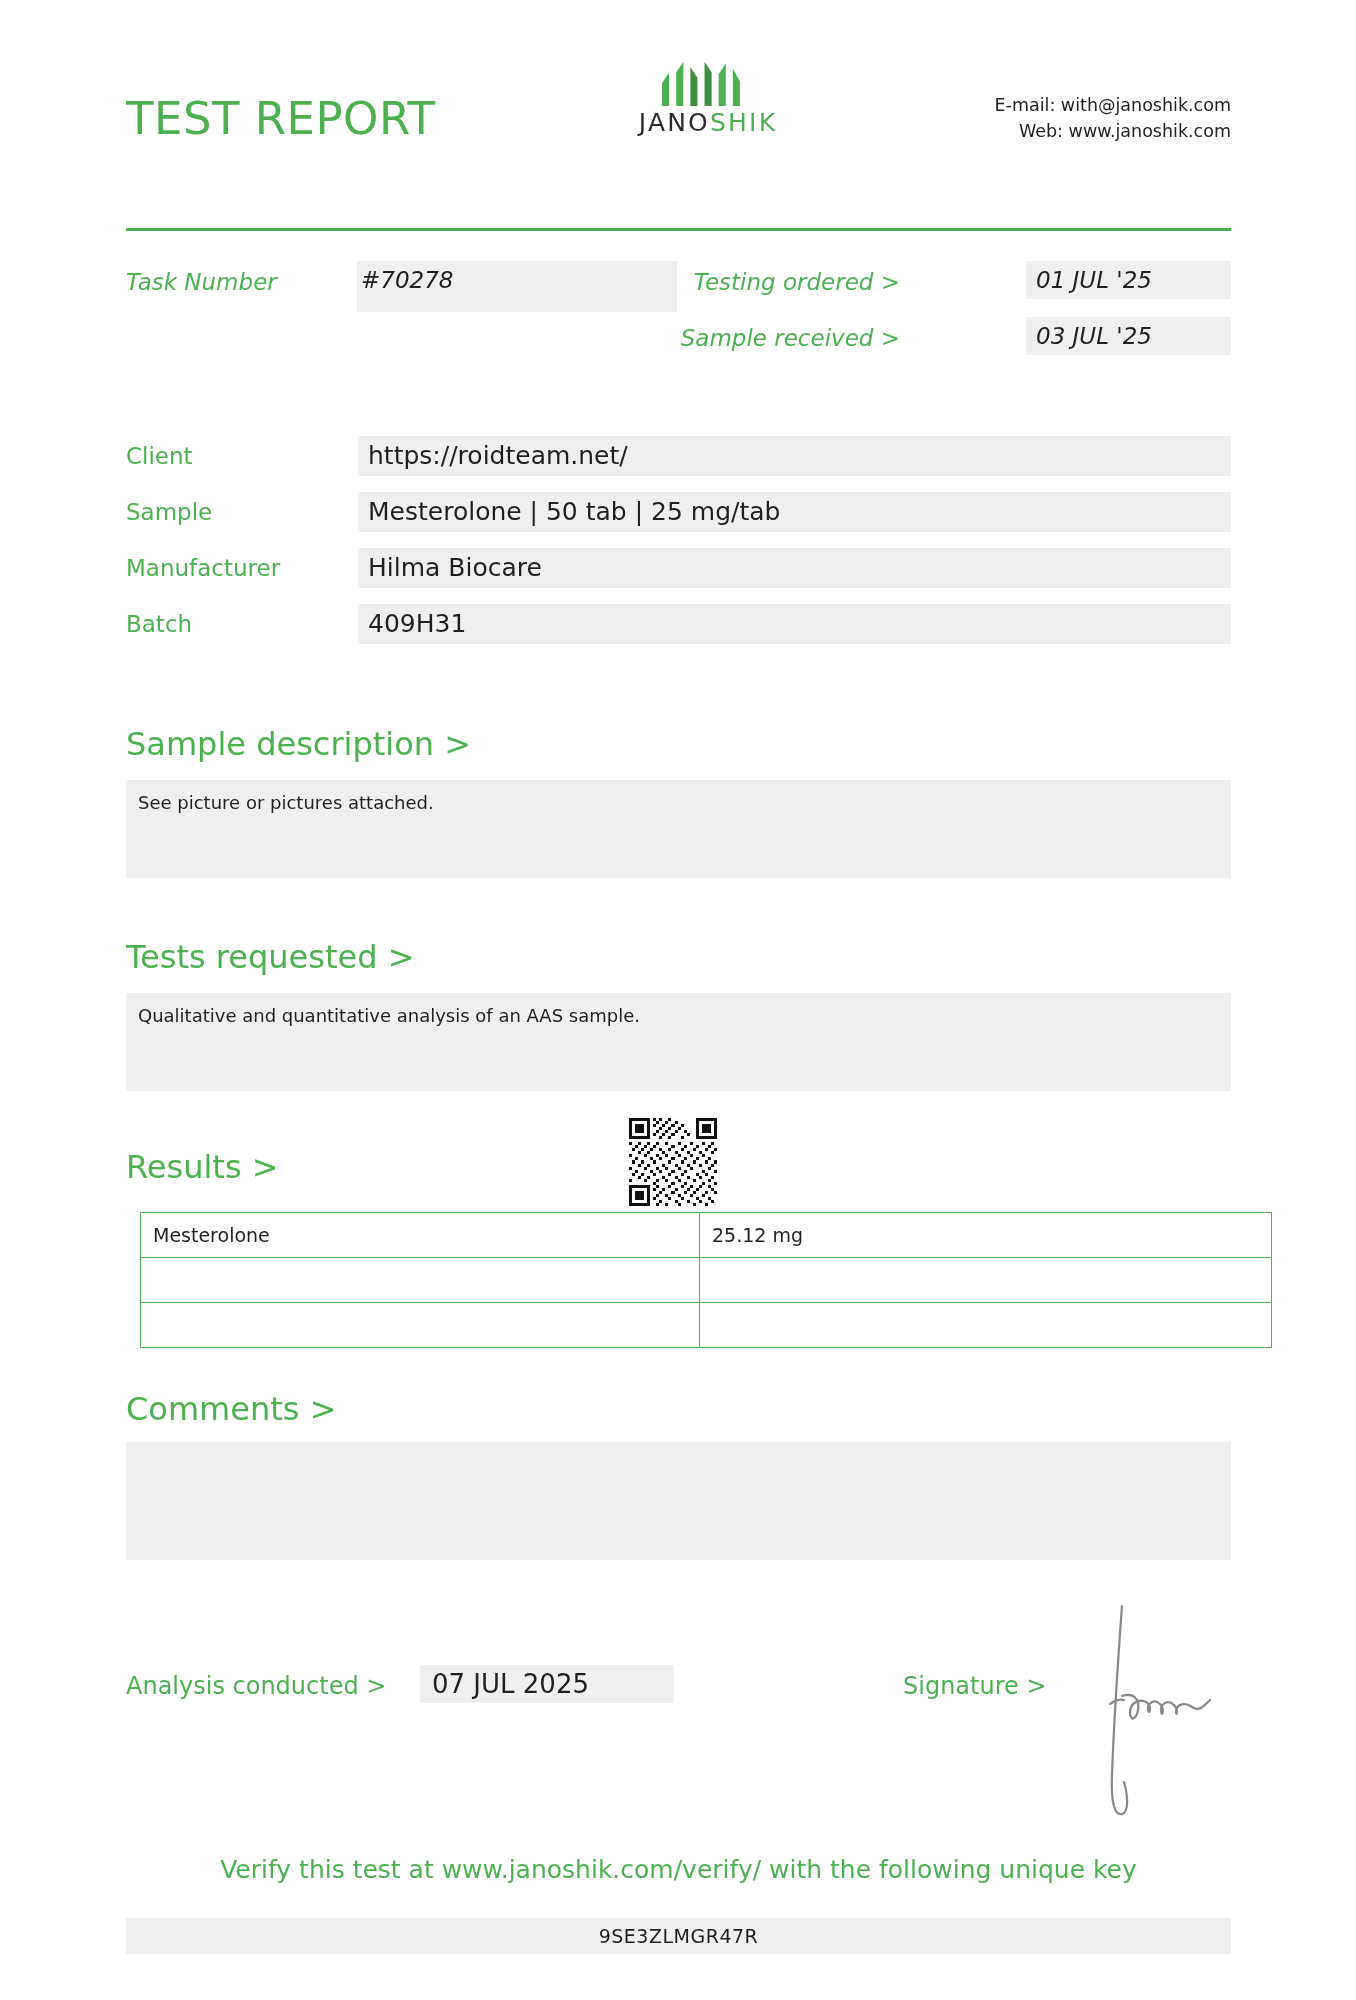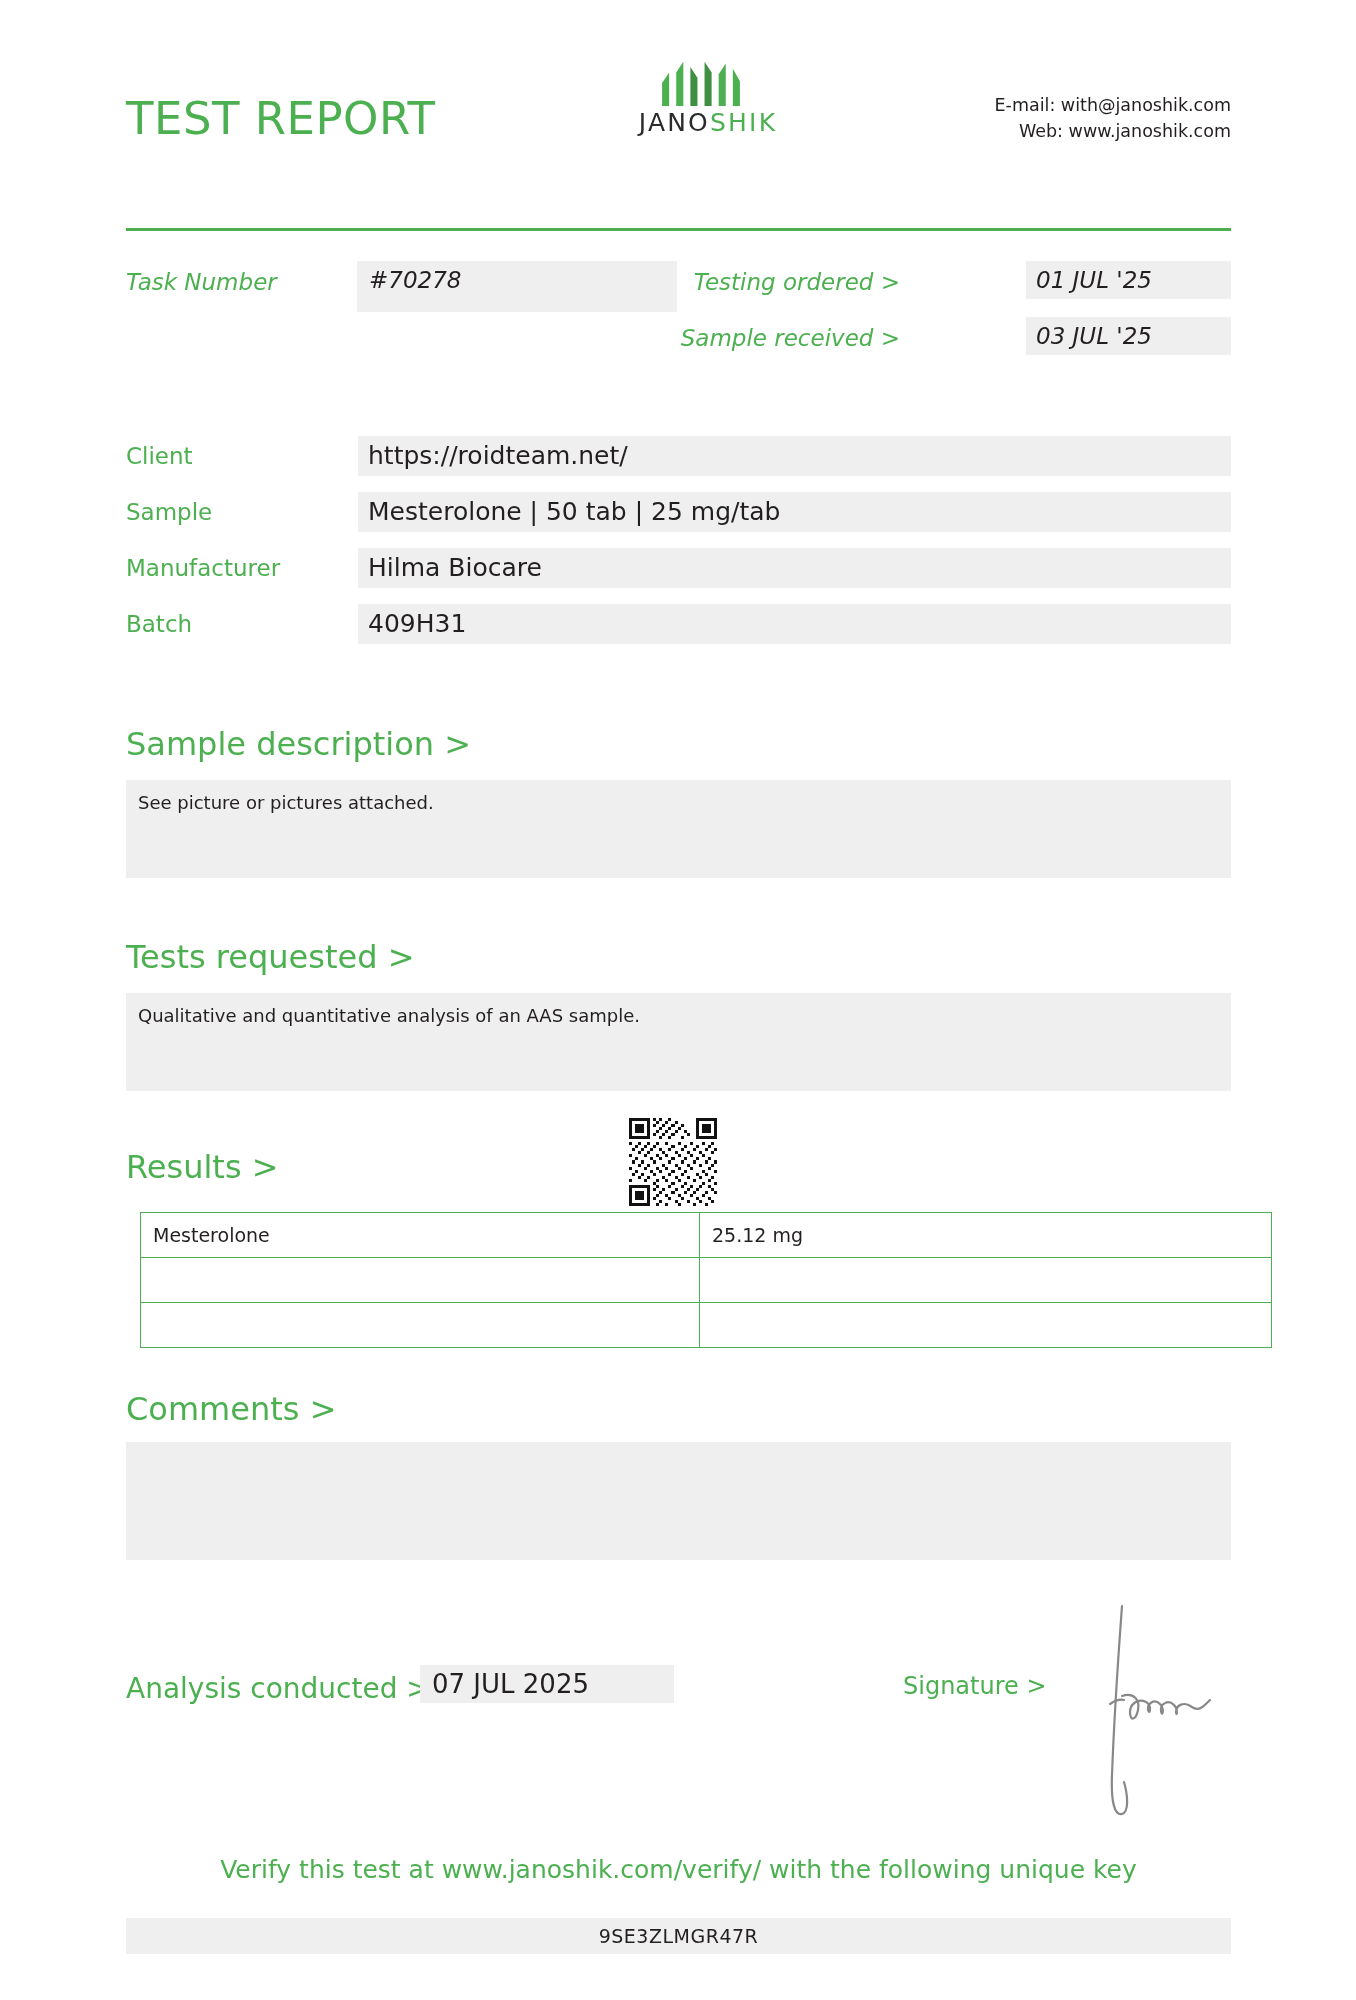--- a/index.html
+++ b/index.html
@@ -106,21 +106,21 @@
   }
   .task-value {
     position: absolute;
     left: 231px;
     top: 0;
     width: 320px;
     height: 51px;
     background: #efefef;
     font-size: 23px;
     line-height: 38px;
-    padding-left: 12px;
+    padding-left: 4px;
     box-sizing: border-box;
     color: #231f20;
   }
   .order-label {
     position: absolute;
     right: 331px;
     top: 8px;
     white-space: nowrap;
     text-align: right;
   }
@@ -254,21 +254,21 @@
     height: 118px;
     background: #efefef;
   }
 
   
   .analysis-label {
     position: absolute;
     left: 126px;
     top: 1672px;
     color: #4cb050;
-    font-size: 28px;
+    font-size: 24px;
   }
   .analysis-value {
     position: absolute;
     left: 420px;
     top: 1665px;
     width: 254px;
     height: 38px;
     background: #efefef;
     font-size: 26px;
     line-height: 38px;

